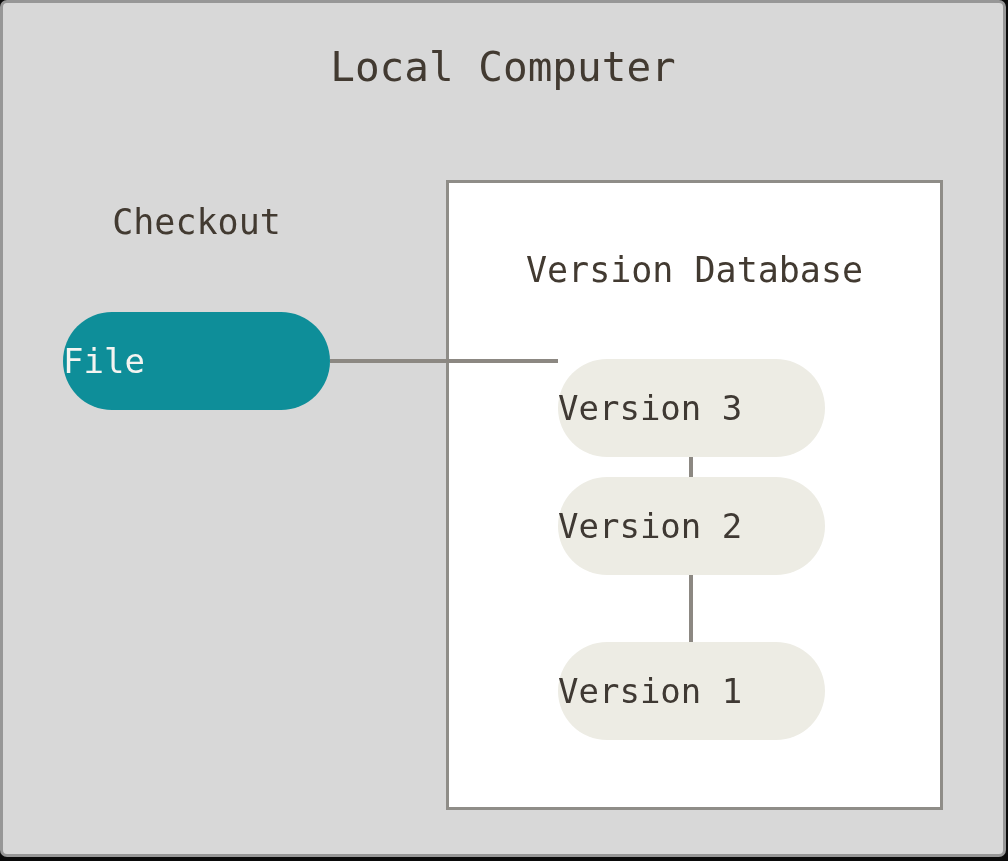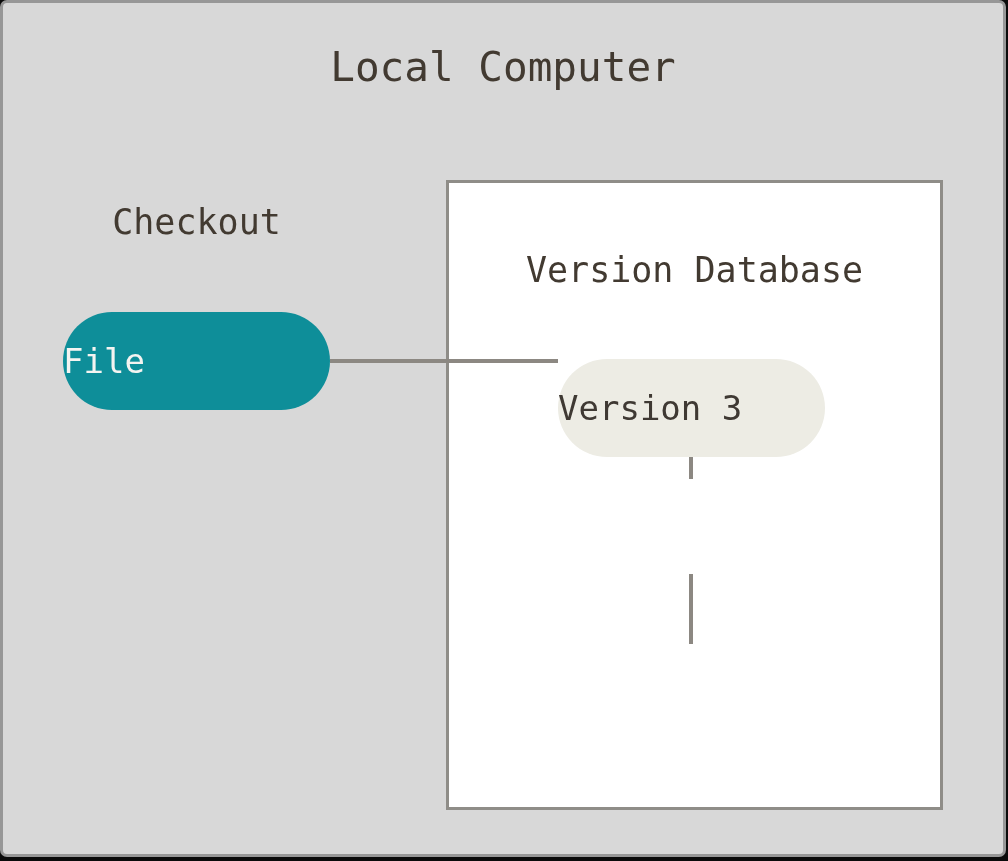--- a/index.html
+++ b/index.html
@@ -125,16 +125,18 @@
     <div class="abs section-label db-title">Version Database</div>
 
     <div class="abs edge edge-h"></div>
     <div class="abs edge edge-v1"></div>
     <div class="abs edge edge-v2"></div>
 
     <div class="abs pill pill-file">File</div>
 
     <div class="abs pill pill-version pill-v3">Version 3</div>
 
+    <div class="abs pill pill-version pill-v2">Version 2</div>
 
+    <div class="abs pill pill-version pill-v1">Version 1</div>
 
   </div>
 </div>
 
 </body></html>

